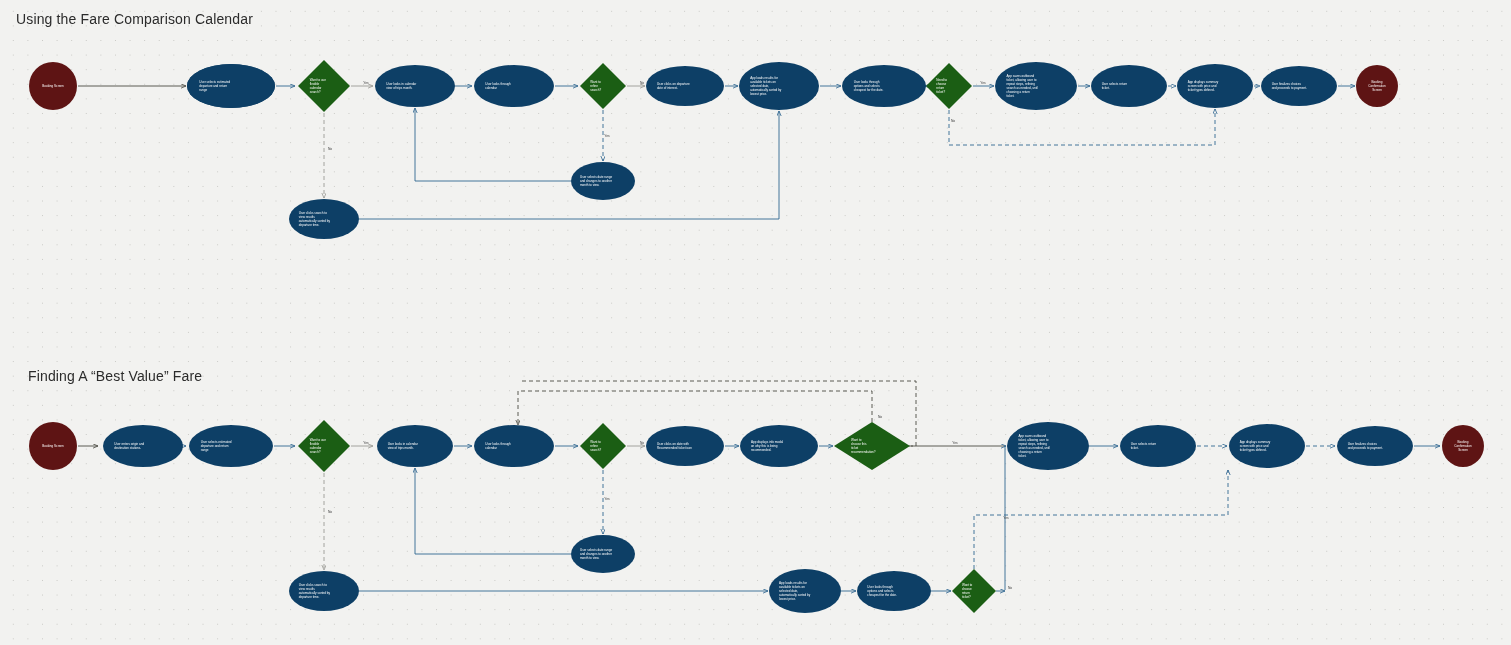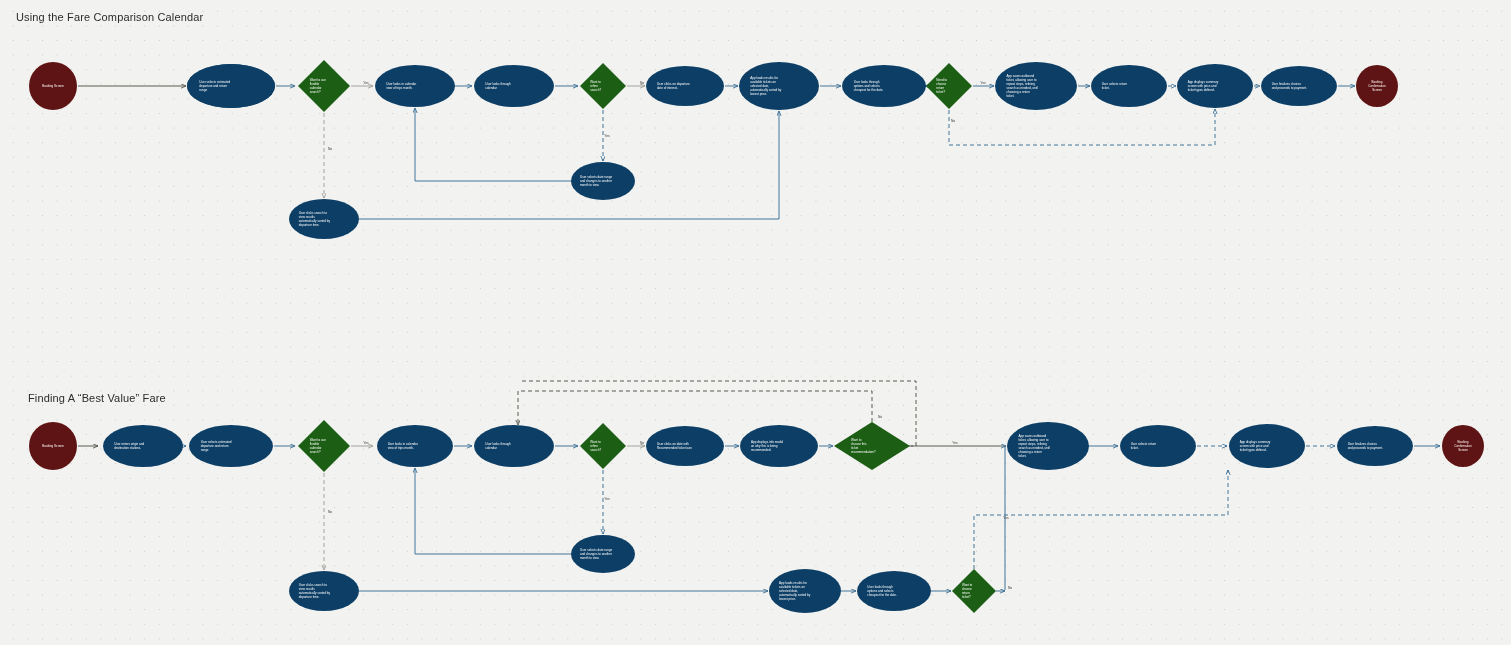--- a/index.html
+++ b/index.html
@@ -1,23 +1,23 @@
 <!DOCTYPE html>
 <html><head>
 <meta charset="utf-8">
 <style>
   html,body{margin:0;padding:0;background:#f2f2f0;}
   body{width:1511px;height:645px;overflow:hidden;font-family:"Liberation Sans",sans-serif;}
   #canvas{position:relative;width:1511px;height:645px;
     background-color:#f2f2f0;
     background-image:radial-gradient(circle, #c9c9c5 0.8px, transparent 0.9px);
     background-size:14.6px 14.6px;background-position:6px 4px;}
-  .section-title{position:absolute;font-size:11px;color:#2b2b2b;letter-spacing:.15px;white-space:nowrap;}
+  .section-title{position:absolute;font-size:14px;color:#2b2b2b;letter-spacing:.15px;white-space:nowrap;}
   #t1{left:16px;top:11px;}
-  #t2{left:28px;top:392px;text-align:center;}
+  #t2{left:28px;top:368px;text-align:center;}
   svg{position:absolute;left:0;top:0;width:1511px;height:645px;}
   text{font-family:"Liberation Sans",sans-serif;fill:#ffffff;font-size:3.05px;}
   .edgelabel{fill:#3a3a3a;font-size:3.3px;}
 </style>
 </head>
 <body>
 
 <div id="canvas">
 
   <div class="section-title" id="t1">Using the Fare Comparison Calendar</div>

